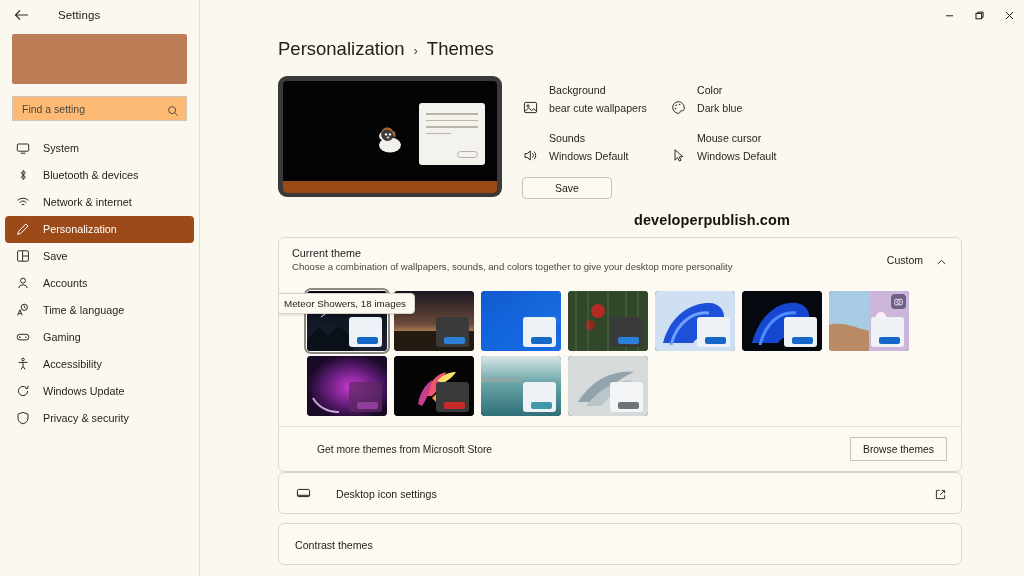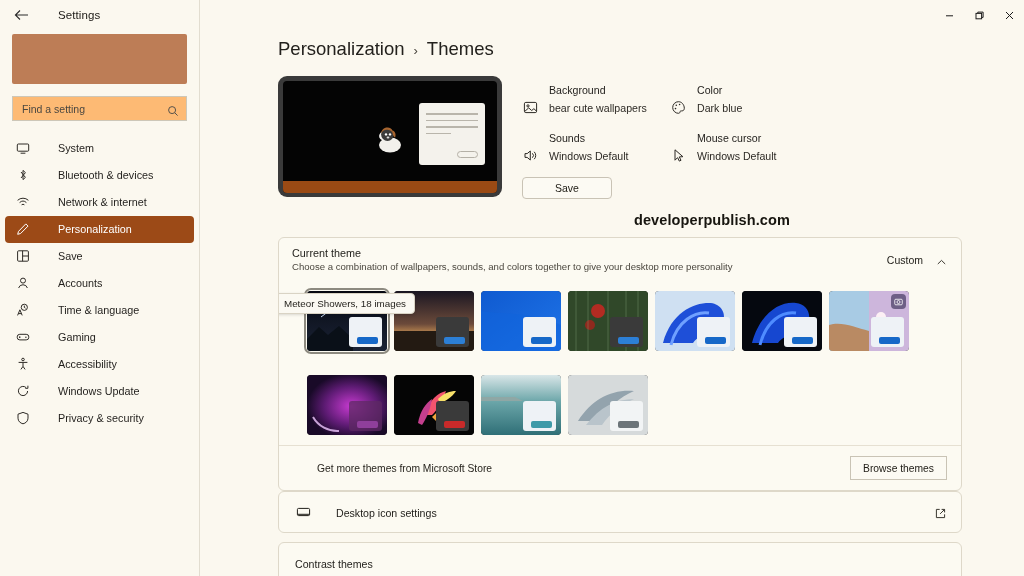--- a/index.html
+++ b/index.html
@@ -70,21 +70,21 @@
     padding: 0 7px 0 9px;
   }
   .search-box .ph {
     font-size: 10.5px; color: #4a4740; flex: 1;
   }
   .search-ico { width: 12px; height: 12px; color: #55514a; }
 
   .nav { margin-top: 10px; padding: 0 5px; }
   .nav-item {
     display: flex; align-items: center;
-    gap: 28px;
+    gap: 13px;
     height: 26.5px;
     padding: 0 10px;
     margin: 0 0 0.5px 0;
     border-radius: 4px;
     color: #211f1c;
     font-size: 10.8px;
     position: relative;
   }
   .nav-item .ico {
     width: 15px; height: 15px;
@@ -219,21 +219,21 @@
   .card-head .txt { flex: 1; }
   .ct-title { font-size: 10.8px; color: #1f1d19; margin-bottom: 2px; }
   .ct-sub { font-size: 9.6px; color: #4b473f; }
   .ct-right { display: flex; align-items: center; gap: 13px; }
   .ct-value { font-size: 10.5px; color: #23211c; }
   .chev-up { width: 11px; height: 11px; color: #3a3730; }
 
   .thumbs {
     padding: 10px 0 10px 28px;
     display: flex; flex-wrap: wrap;
-    gap: 24px 7px;
+    gap: 5px 7px;
     position: relative;
   }
   .thumb {
     width: 80px; height: 60px;
     border-radius: 4px;
     position: relative;
     overflow: hidden;
     background: #222;
   }
   .thumb.selected { outline: 2px solid #8d8a80; outline-offset: 1px; }

